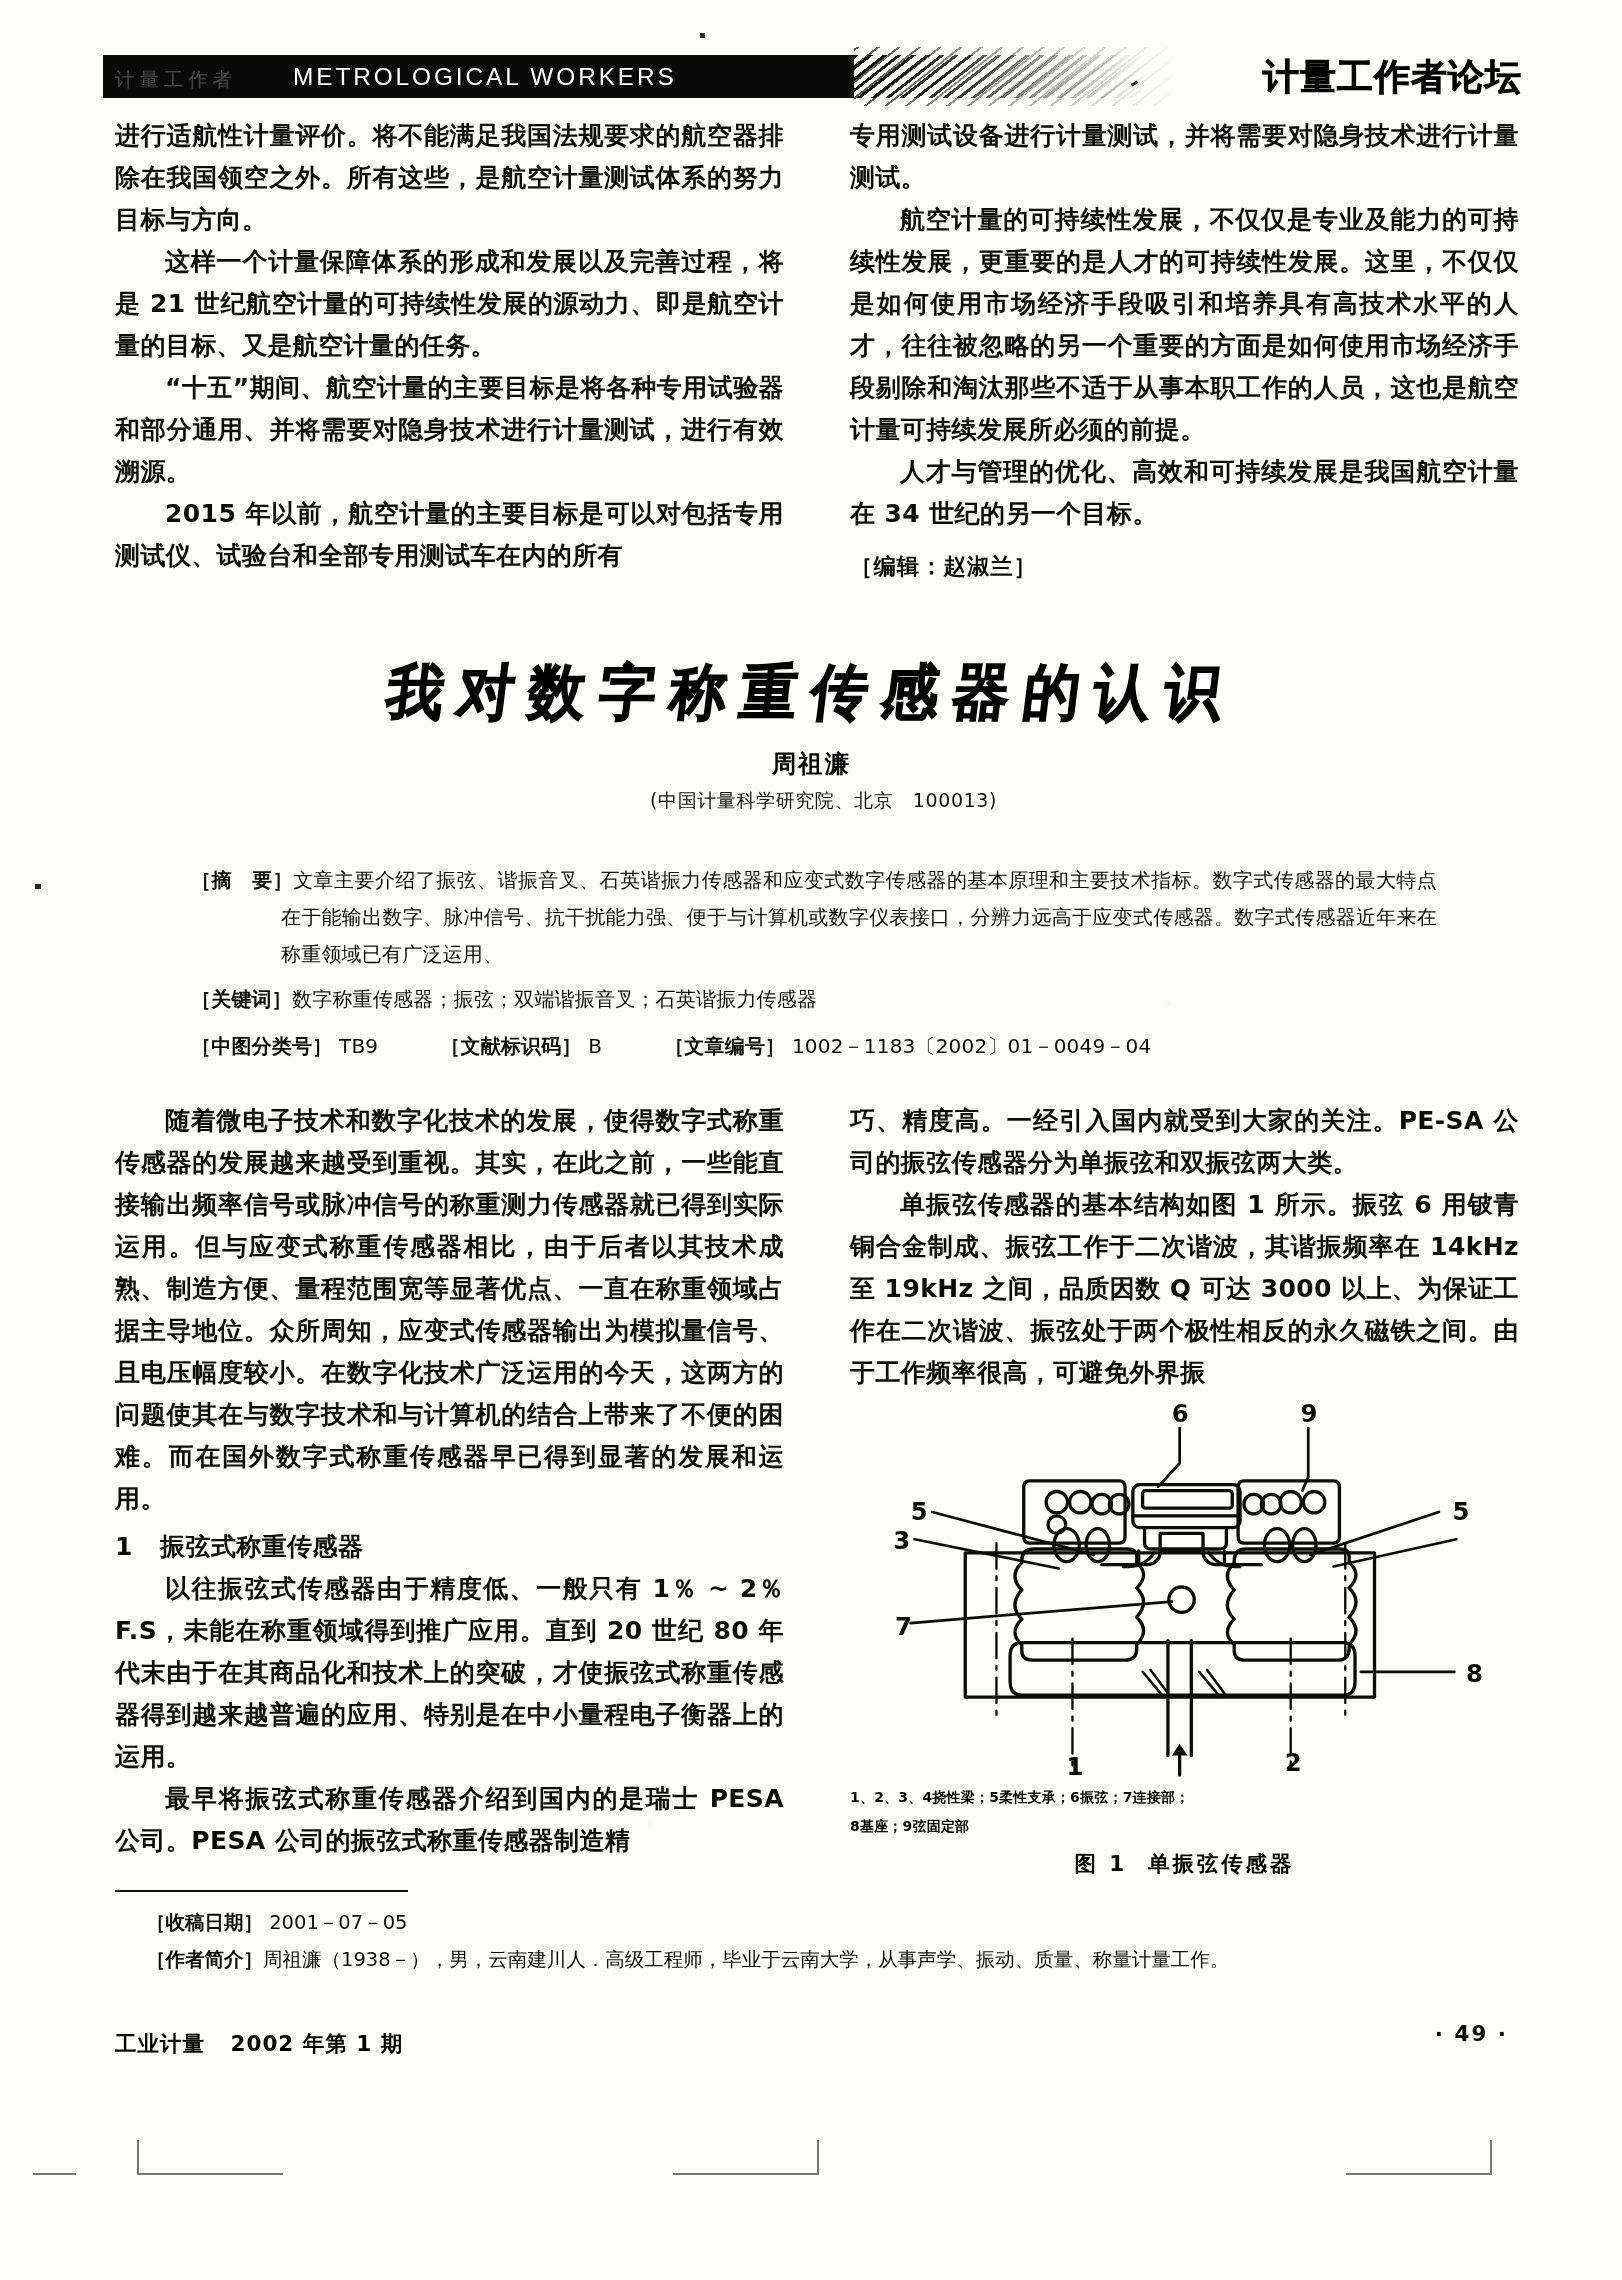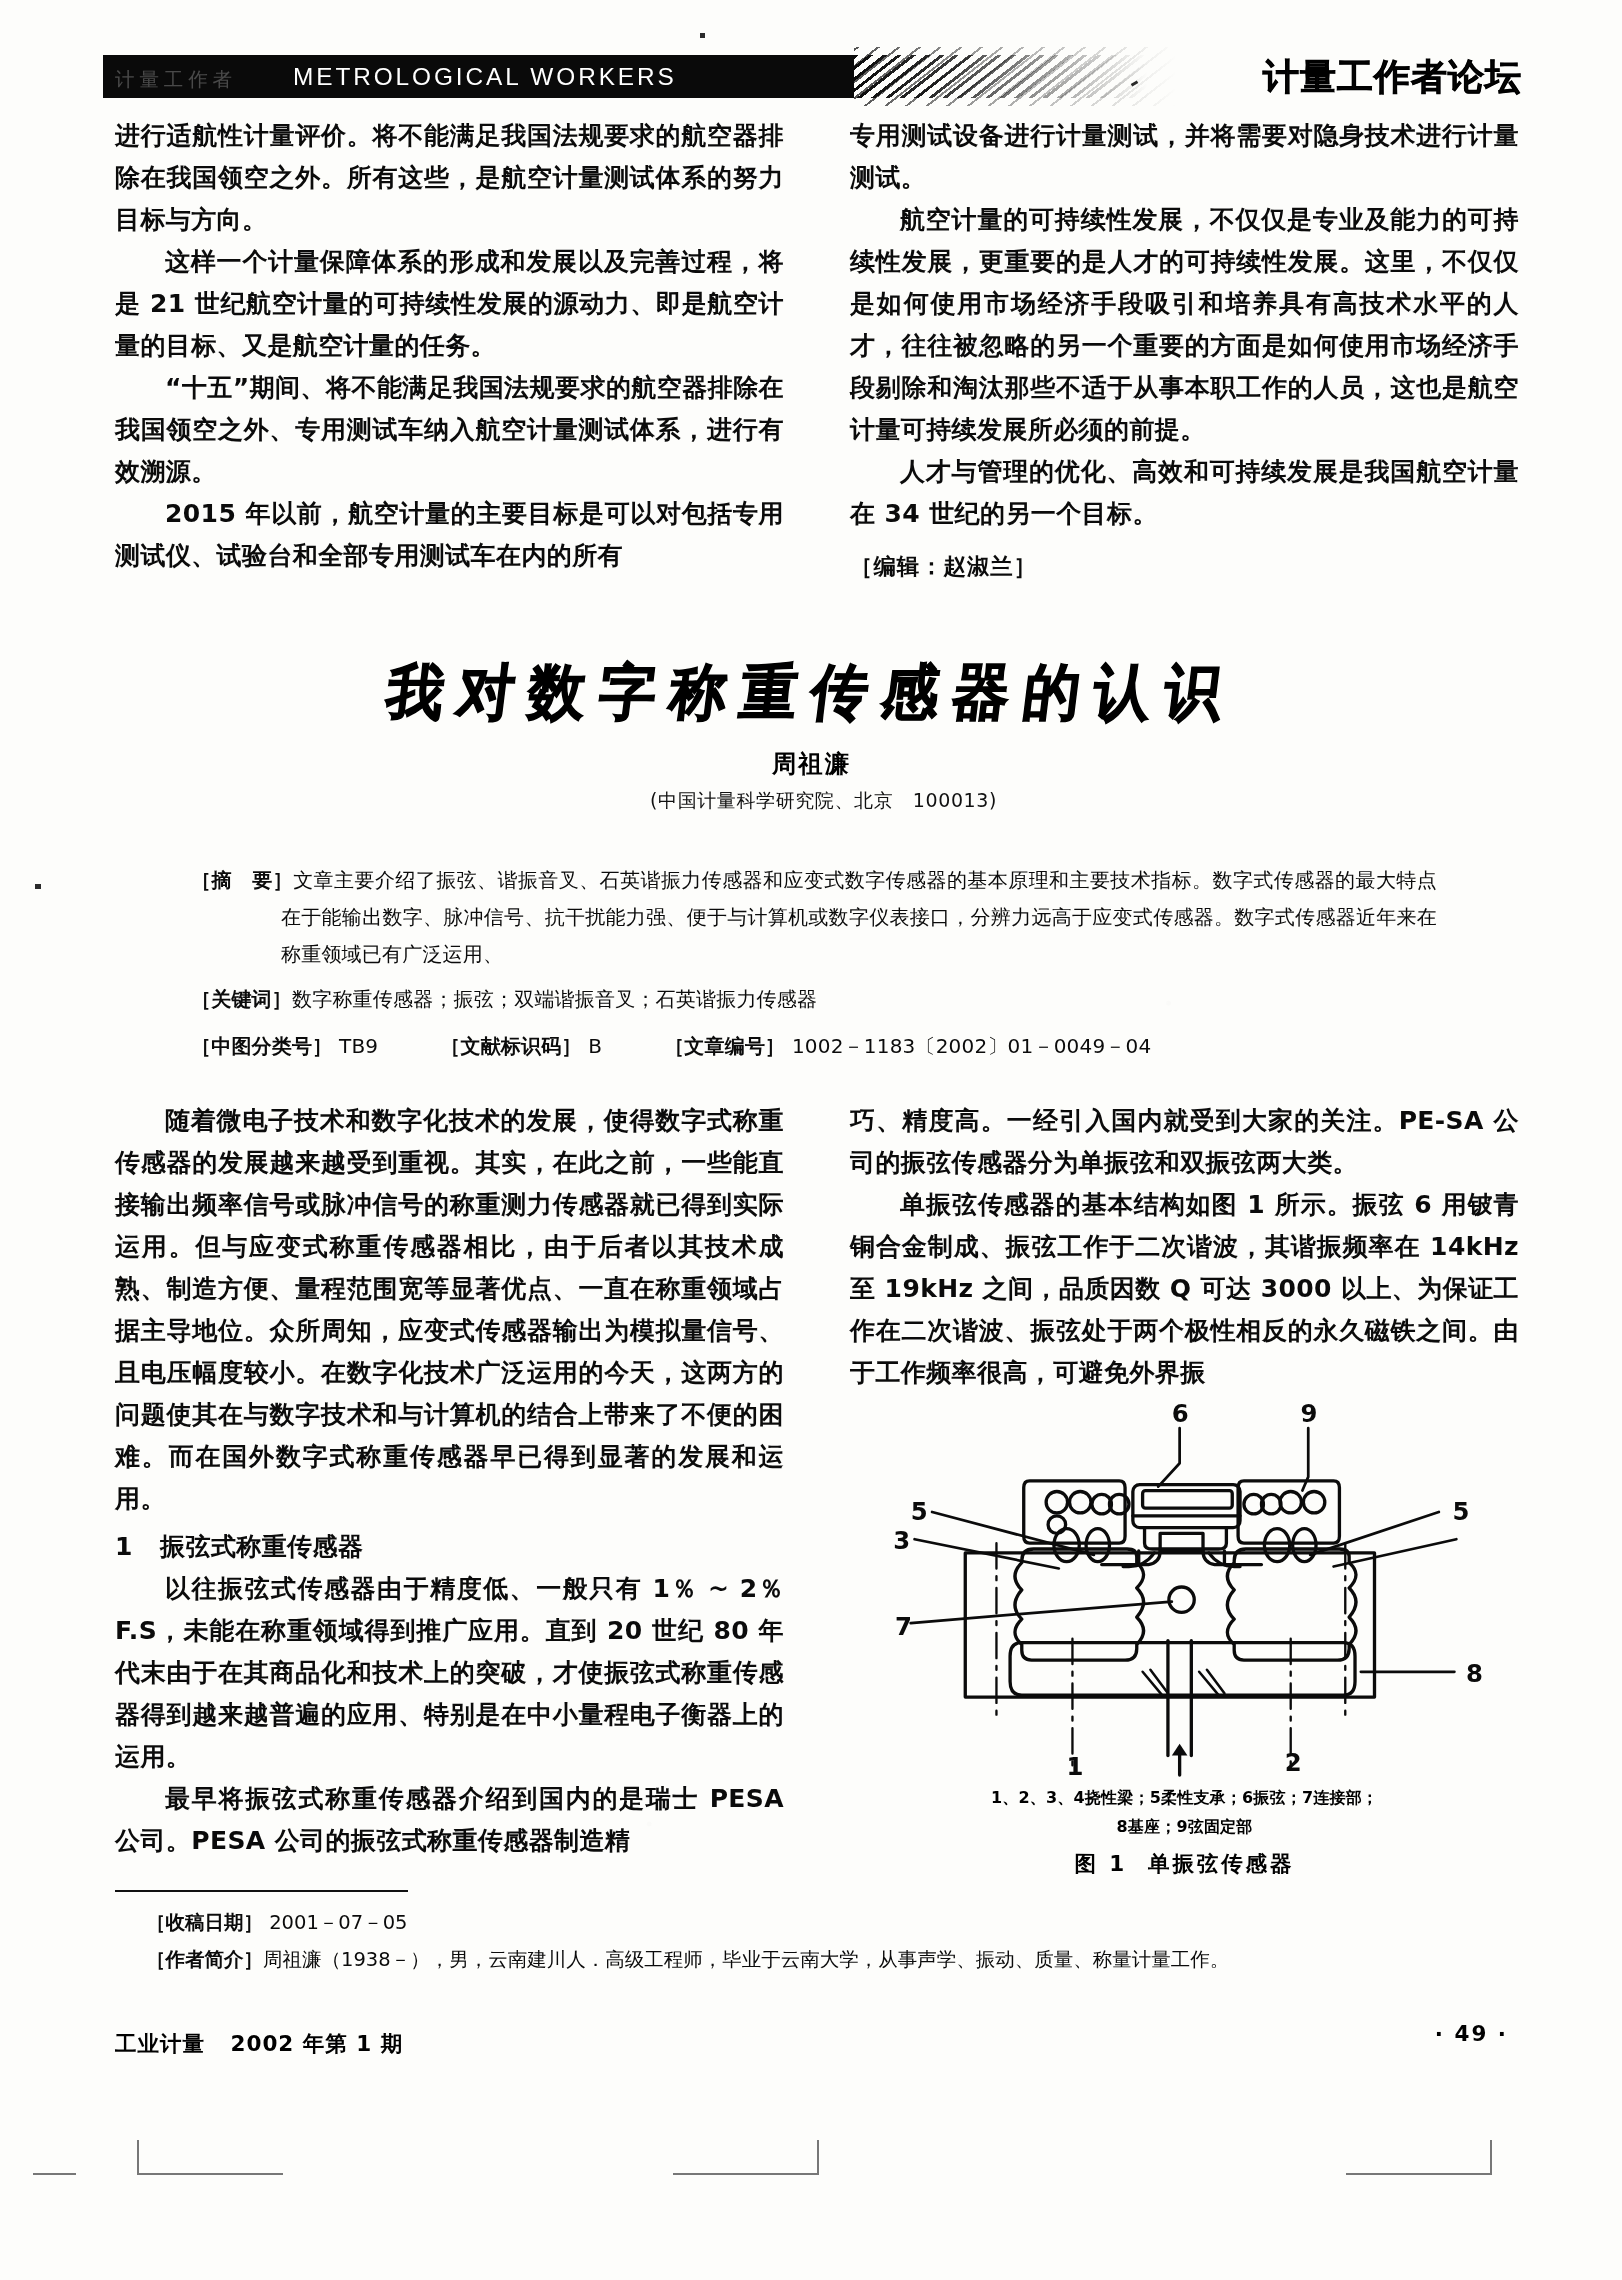--- a/index.html
+++ b/index.html
@@ -120,21 +120,21 @@
   .abs-hang{padding-left:90px;text-indent:-90px;}
   .kw-row{margin-top:7.8px;}
   .cls-row{margin-top:9.8px;display:flex;}
   .cls-row .seg{margin-right:62px;white-space:nowrap;}
   .cls-row .seg:last-child{margin-right:0;}
 
   
   .figure{position:absolute;left:850px;top:1397px;width:669px;}
   .fig-canvas{width:669px;height:380px;display:block;}
   .fig-key{
-    text-align:center;font-size:16px;line-height:29px;
+    text-align:left;font-size:14px;line-height:29px;
     font-family:"DejaVu Sans",sans-serif;font-weight:600;
     margin-top:5.9px;letter-spacing:0.2px;
   }
   .fig-cap{
     text-align:center;font-size:21.5px;font-weight:700;
     font-family:"DejaVu Sans",sans-serif;
     margin-top:7.8px;letter-spacing:2.9px;
   }
 
   
@@ -175,21 +175,21 @@
     <div class="mast-en">METROLOGICAL  WORKERS</div>
     <div class="mast-hatch"></div>
     <div class="mast-hatch2"></div>
     <div class="mast-cn">计量工作者论坛</div>
   </div>
 
   <div class="col col-left" style="top:115px;">
     <div class="bodytext">
       <p class="noind">进行适航性计量评价。将不能满足我国法规要求的航空器排除在我国领空之外。所有这些，是航空计量测试体系的努力目标与方向。</p>
       <p>这样一个计量保障体系的形成和发展以及完善过程，将是 21 世纪航空计量的可持续性发展的源动力、即是航空计量的目标、又是航空计量的任务。</p>
-      <p>“十五”期间、将不能满足我国法规要求的航空器排除在我国领空之外、专用测试车纳入航空计量测试体系，进行有效溯源。</p>
+      <p>“十五”期间、航空计量的主要目标是将各种专用试验器和部分通用、并将需要对隐身技术进行计量测试，进行有效溯源。</p>
       <p>2015 年以前，航空计量的主要目标是可以对包括专用测试仪、试验台和全部专用测试车在内的所有</p>
     </div>
   </div>
 
   <div class="col col-right" style="top:115px;">
     <div class="bodytext">
       <p class="noind">专用测试设备进行计量测试，并将需要对隐身技术进行计量测试。</p>
       <p>航空计量的可持续性发展，不仅仅是专业及能力的可持续性发展，更重要的是人才的可持续性发展。这里，不仅仅是如何使用市场经济手段吸引和培养具有高技术水平的人才，往往被忽略的另一个重要的方面是如何使用市场经济手段剔除和淘汰那些不适于从事本职工作的人员，这也是航空计量可持续发展所必须的前提。</p>
       <p>人才与管理的优化、高效和可持续发展是我国航空计量在 34 世纪的另一个目标。</p>
       <div class="editor-note">［编辑：赵淑兰］</div>

